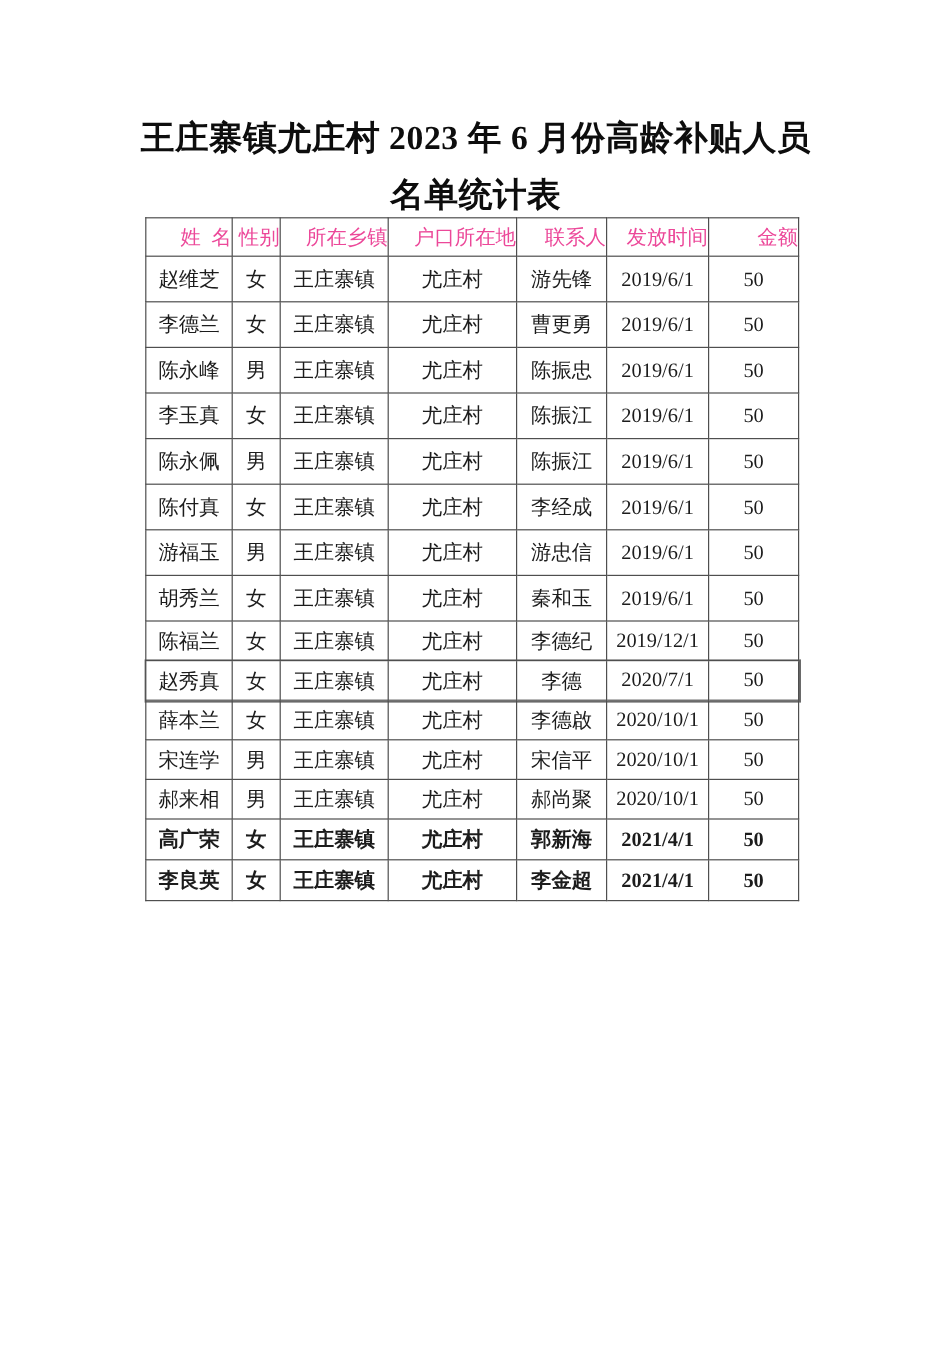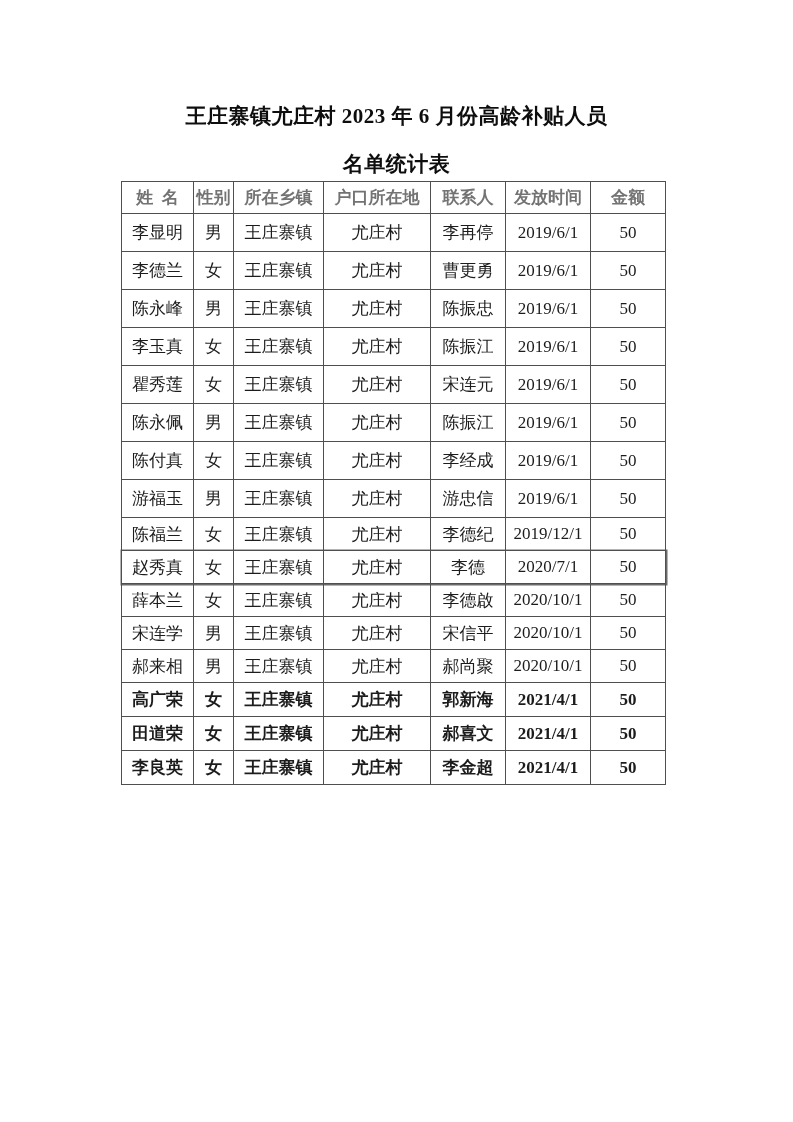--- a/index.html
+++ b/index.html
@@ -16,21 +16,21 @@
     color: #161616;
     overflow: hidden;
   }
   .doc-title {
     position: absolute;
     top: 92px;
     left: 0;
     width: 100%;
     text-align: center;
     font-weight: bold;
-    font-size: 21px;
+    font-size: 28px;
     line-height: 48px;
     letter-spacing: 0.5px;
     color: #0d0d0d;
     font-family: Liberation Serif, serif;
   }
   table.subsidy {
     position: absolute;
     left: 121px;
     top: 181px;
     width: 544px;
@@ -42,23 +42,24 @@
     border: 1px solid #4f4f4f;
     text-align: center;
     vertical-align: middle;
     padding: 0;
     overflow: hidden;
     white-space: nowrap;
     font-size: 17px;
     color: #1c1c1c;
   }
   table.subsidy th {
-    font-weight: bold;
+    font-weight: normal;
     height: 31px;
-    color: #737373;
+    color: #ec4899;
+    text-align: right;
   }
   tr.row-tall  td { height: 37px; }
   tr.row-short td { height: 32px; font-family: Liberation Serif, serif; }
   tr.row-last  td { height: 33px; font-weight: bold; }
   td.no-border { border: none; }
   tr.row-boxed {
     box-shadow: 0 0 0 1.5px #6a6a6a;
   }
 </style>
 </head>
@@ -87,25 +88,25 @@
         <th>性别</th>
         <th>所在乡镇</th>
         <th>户口所在地</th>
         <th>联系人</th>
         <th>发放时间</th>
         <th>金额</th>
       </tr>
     </thead>
     <tbody id="table-body">
         <tr class="row-tall">
-          <td>李显明</td>
-          <td>男</td>
-          <td>王庄寨镇</td>
-          <td>尤庄村</td>
-          <td>李再停</td>
+          <td>赵维芝</td>
+          <td>女</td>
+          <td>王庄寨镇</td>
+          <td>尤庄村</td>
+          <td>游先锋</td>
           <td>2019/6/1</td>
           <td>50</td>
         </tr>
         <tr class="row-tall">
           <td>李德兰</td>
           <td>女</td>
           <td>王庄寨镇</td>
           <td>尤庄村</td>
           <td>曹更勇</td>
           <td>2019/6/1</td>
@@ -123,29 +124,20 @@
         <tr class="row-tall">
           <td>李玉真</td>
           <td>女</td>
           <td>王庄寨镇</td>
           <td>尤庄村</td>
           <td>陈振江</td>
           <td>2019/6/1</td>
           <td>50</td>
         </tr>
         <tr class="row-tall">
-          <td>瞿秀莲</td>
-          <td>女</td>
-          <td>王庄寨镇</td>
-          <td>尤庄村</td>
-          <td>宋连元</td>
-          <td>2019/6/1</td>
-          <td>50</td>
-        </tr>
-        <tr class="row-tall">
           <td>陈永佩</td>
           <td>男</td>
           <td>王庄寨镇</td>
           <td>尤庄村</td>
           <td>陈振江</td>
           <td>2019/6/1</td>
           <td>50</td>
         </tr>
         <tr class="row-tall">
           <td>陈付真</td>
@@ -155,20 +147,29 @@
           <td>李经成</td>
           <td>2019/6/1</td>
           <td>50</td>
         </tr>
         <tr class="row-tall">
           <td>游福玉</td>
           <td>男</td>
           <td>王庄寨镇</td>
           <td>尤庄村</td>
           <td>游忠信</td>
+          <td>2019/6/1</td>
+          <td>50</td>
+        </tr>
+        <tr class="row-tall">
+          <td>胡秀兰</td>
+          <td>女</td>
+          <td>王庄寨镇</td>
+          <td>尤庄村</td>
+          <td>秦和玉</td>
           <td>2019/6/1</td>
           <td>50</td>
         </tr>
         <tr class="row-short">
           <td>陈福兰</td>
           <td>女</td>
           <td>王庄寨镇</td>
           <td>尤庄村</td>
           <td>李德纪</td>
           <td>2019/12/1</td>
@@ -213,29 +214,20 @@
         <tr class="row-last">
           <td>高广荣</td>
           <td>女</td>
           <td>王庄寨镇</td>
           <td class="no-border">尤庄村</td>
           <td>郭新海</td>
           <td>2021/4/1</td>
           <td>50</td>
         </tr>
         <tr class="row-last">
-          <td>田道荣</td>
-          <td>女</td>
-          <td>王庄寨镇</td>
-          <td class="no-border">尤庄村</td>
-          <td>郝喜文</td>
-          <td>2021/4/1</td>
-          <td>50</td>
-        </tr>
-        <tr class="row-last">
           <td>李良英</td>
           <td>女</td>
           <td>王庄寨镇</td>
           <td class="no-border">尤庄村</td>
           <td>李金超</td>
           <td>2021/4/1</td>
           <td>50</td>
         </tr>
       </tbody>
   </table>

